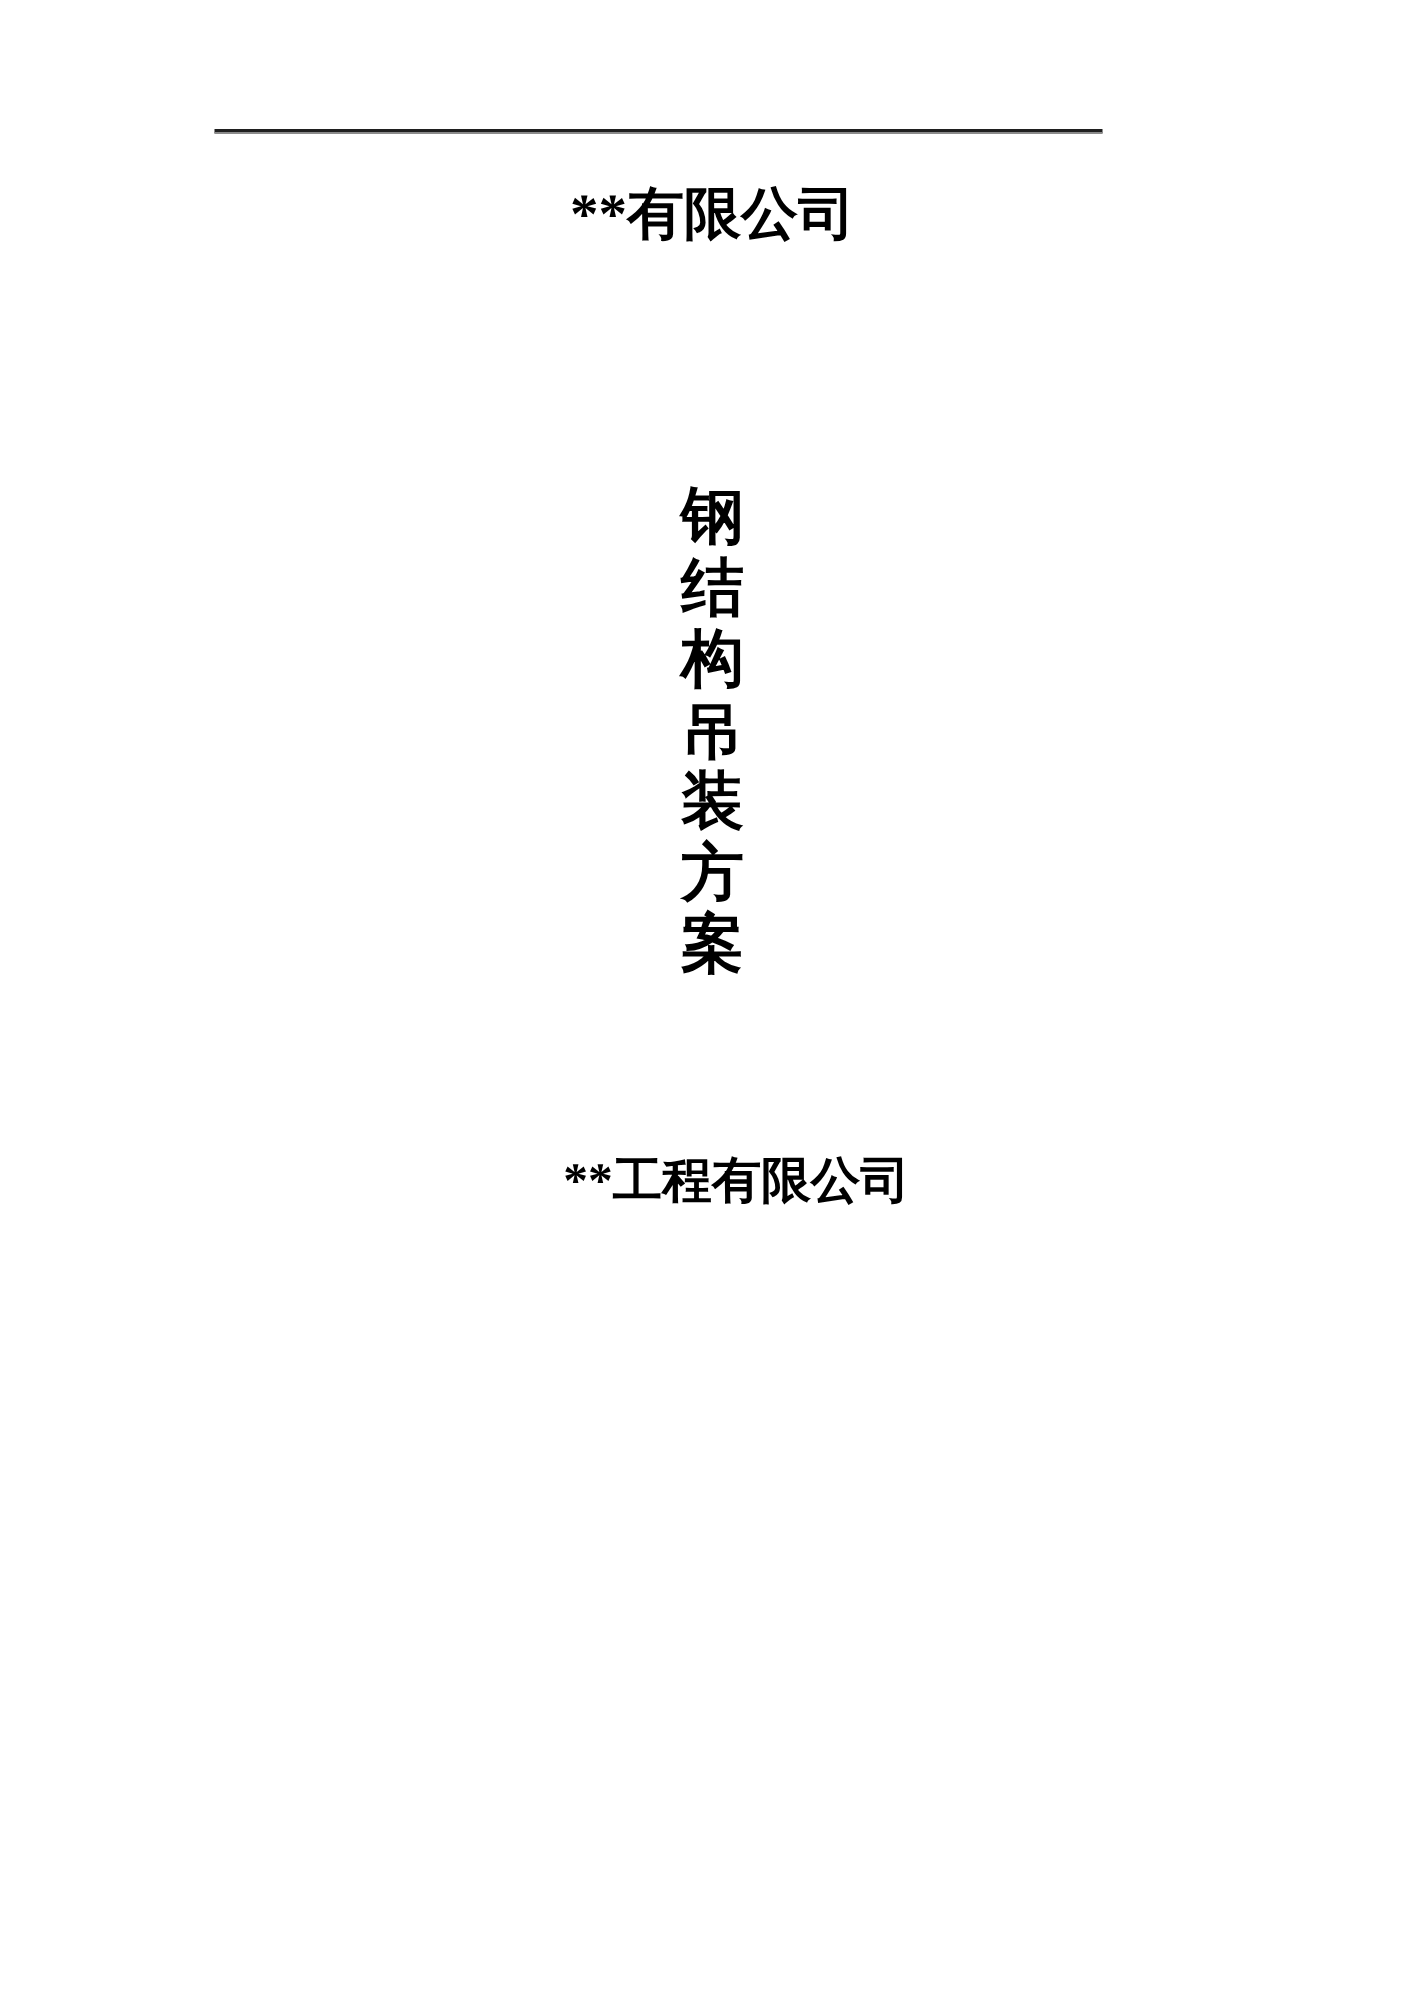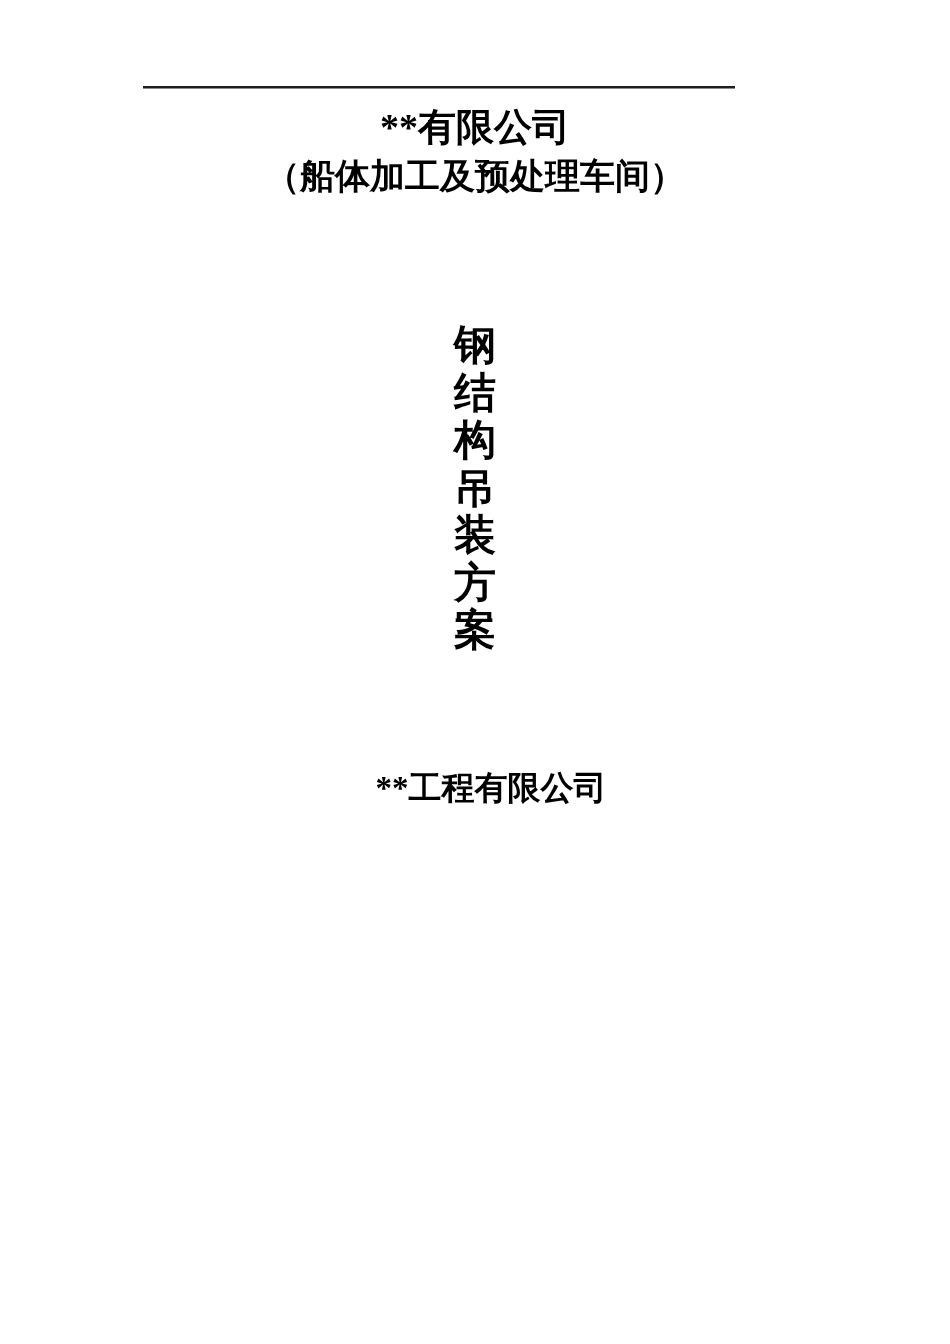--- a/index.html
+++ b/index.html
@@ -22,21 +22,21 @@
     left: 143px;
     top: 86px;
     width: 592px;
     height: 2px;
     background: #1f1f1f;
     border-bottom: 1px solid #8a8a8a;
   }
   .title-block {
     position: absolute;
     left: 0;
-    top: 102px;
+    top: 118px;
     width: 950px;
     text-align: center;
   }
   .title-line-1 {
     font-size: 38px;
     line-height: 50px;
     white-space: pre;
   }
   .title-line-2 {
     font-size: 35px;
@@ -74,21 +74,20 @@
 </style>
 </head>
 <body>
 
 <div class="page">
 
   <div class="header-rule"></div>
 
   <div class="title-block">
     <div class="title-line-1">**有限公司</div>
-    <div class="title-line-2">（船体加工及预处理车间）</div>
   </div>
 
   <div class="vertical-title">
     <span class="v-char">钢</span>
     <span class="v-char">结</span>
     <span class="v-char">构</span>
     <span class="v-char">吊</span>
     <span class="v-char">装</span>
     <span class="v-char">方</span>
     <span class="v-char">案</span>

